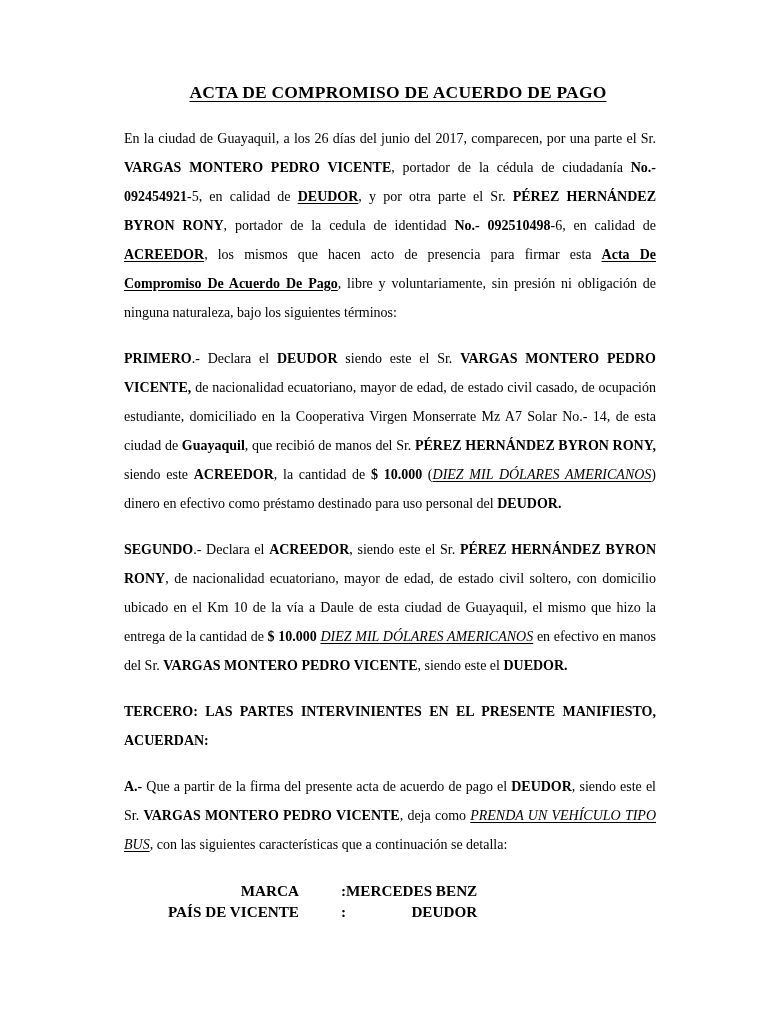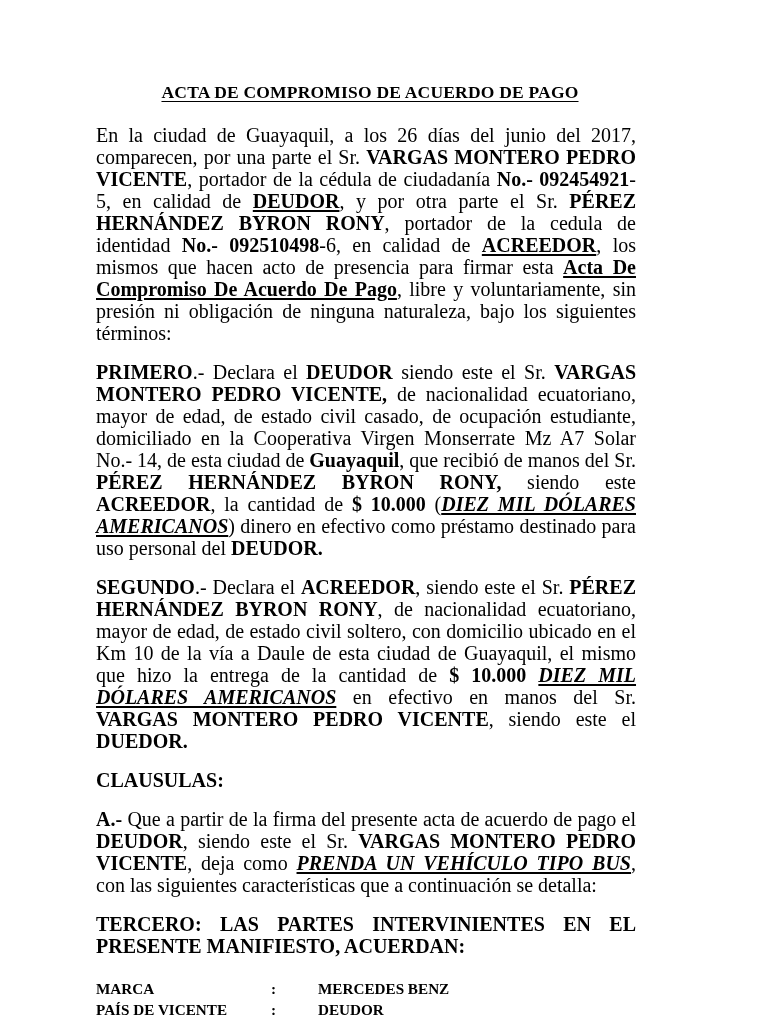--- a/index.html
+++ b/index.html
@@ -16,96 +16,96 @@
   }
   .page {
     position: relative;
     width: 768px;
     height: 1024px;
     background: #ffffff;
     box-sizing: border-box;
   }
   .doc-body {
     position: absolute;
-    left: 96px;
+    left: 124px;
     top: 82px;
     width: 548px;
   }
   .doc-title {
     text-align: center;
     font-weight: bold;
     font-size: 17.5px;
     letter-spacing: 0.2px;
     margin: 0 0 21px 0;
     line-height: 1.2;
   }
   .doc-title span {
     text-decoration: underline;
     text-underline-offset: 3px;
   }
   p.para {
-    margin: 0 8px 17px 0;
+    margin: 0 16px 17px 0;
     text-align: justify;
     text-justify: inter-word;
-    font-size: 20px;
-    line-height: 22px;
+    font-size: 14px;
+    line-height: 29px;
   }
   p.para:last-child { margin-bottom: 0; }
   .heading {
     font-weight: bold;
     text-align: left;
   }
   b, .b { font-weight: bold; }
   .biu {
-    font-weight: bold;
+    font-weight: normal;
     font-style: italic;
     text-decoration: underline;
     text-underline-offset: 2px;
   }
   .bu {
     font-weight: bold;
     text-decoration: underline;
     text-underline-offset: 2px;
   }
   .spec-table {
     margin-top: 21px;
     border-collapse: collapse;
     font-size: 15.2px;
     line-height: 21px;
   }
   .spec-table td {
     font-weight: bold;
     padding: 0;
     vertical-align: top;
     white-space: nowrap;
+    text-align: right;
   }
   .spec-label { width: 175px; }
   .spec-colon { width: 47px; }
   .spec-value { padding-left: 0; }
 </style>
 </head>
 <body>
 
 <div class="page">
   <div class="doc-body">
 
     <h1 class="doc-title"><span>ACTA DE COMPROMISO DE ACUERDO DE PAGO</span></h1>
 
     <p class="para"><span>En la ciudad de Guayaquil, a los 26 días  del junio del 2017, comparecen, por una parte el Sr. </span><b>VARGAS  MONTERO PEDRO VICENTE</b><span>, portador de la  cédula de ciudadanía </span><b>No.- 092454921</b><span>-5, en calidad de </span><span class="bu">DEUDOR</span><span>, y por otra parte el Sr. </span><b>PÉREZ HERNÁNDEZ BYRON RONY</b><span>, portador de la cedula de identidad </span><b>No.- 092510498</b><span>-6, en calidad de </span><span class="bu">ACREEDOR</span><span>, los mismos que hacen acto de presencia para firmar esta </span><span class="bu">Acta De Compromiso De Acuerdo De Pago</span><span>, libre y voluntariamente, sin presión ni obligación de ninguna naturaleza,  bajo los siguientes términos:</span></p>
 
 
     <p class="para"><b>PRIMERO</b><span>.- Declara el </span><b>DEUDOR</b><span> siendo este el   Sr. </span><b>VARGAS MONTERO PEDRO VICENTE,</b><span>  de nacionalidad ecuatoriano, mayor de edad, de estado civil casado, de ocupación estudiante, domiciliado en la Cooperativa Virgen Monserrate Mz A7 Solar No.- 14, de esta ciudad de </span><b>Guayaquil</b><span>, que recibió de manos del Sr. </span><b>PÉREZ HERNÁNDEZ BYRON RONY,</b><span> siendo este </span><b>ACREEDOR</b><span>, la cantidad de </span><b>$ 10.000</b><span> (</span><span class="biu">DIEZ MIL DÓLARES AMERICANOS</span><span>) dinero en efectivo como préstamo destinado para uso personal del </span><b>DEUDOR.</b></p>
 
     <p class="para"><b>SEGUNDO</b><span>.- Declara el </span><b>ACREEDOR</b><span>, siendo este el Sr. </span><b>PÉREZ HERNÁNDEZ BYRON RONY</b><span>, de nacionalidad ecuatoriano, mayor de edad, de estado civil soltero, con domicilio ubicado en  el Km 10 de la vía a Daule de esta ciudad de Guayaquil, el mismo que hizo la entrega de  la cantidad de </span><b>$ 10.000</b><span> </span><span class="biu">DIEZ MIL DÓLARES AMERICANOS</span><span> en efectivo en manos del Sr. </span><b>VARGAS  MONTERO PEDRO VICENTE</b><span>, siendo este el </span><b>DUEDOR.</b></p>
 
-    <p class="para heading">CLAUSULAS:</p>
+
+    <p class="para heading">TERCERO: LAS PARTES INTERVINIENTES EN EL PRESENTE MANIFIESTO, ACUERDAN:</p>
 
     <p class="para"><b>A.-</b><span> Que a partir de la firma del presente acta de acuerdo de pago el </span><b>DEUDOR</b><span>, siendo este el Sr. </span><b>VARGAS     MONTERO   PEDRO VICENTE</b><span>, deja como </span><span class="biu">PRENDA UN VEHÍCULO TIPO BUS</span><span>, con las siguientes características que a continuación se detalla:</span></p>
-
-    <p class="para heading">TERCERO: LAS PARTES INTERVINIENTES EN EL PRESENTE MANIFIESTO, ACUERDAN:</p>
 
     <table class="spec-table">
       <tbody>
         <tr>
           <td class="spec-label">MARCA</td>
           <td class="spec-colon">:</td>
           <td class="spec-value">MERCEDES BENZ</td>
         </tr>
         <tr>
           <td class="spec-label">PAÍS DE VICENTE</td>

